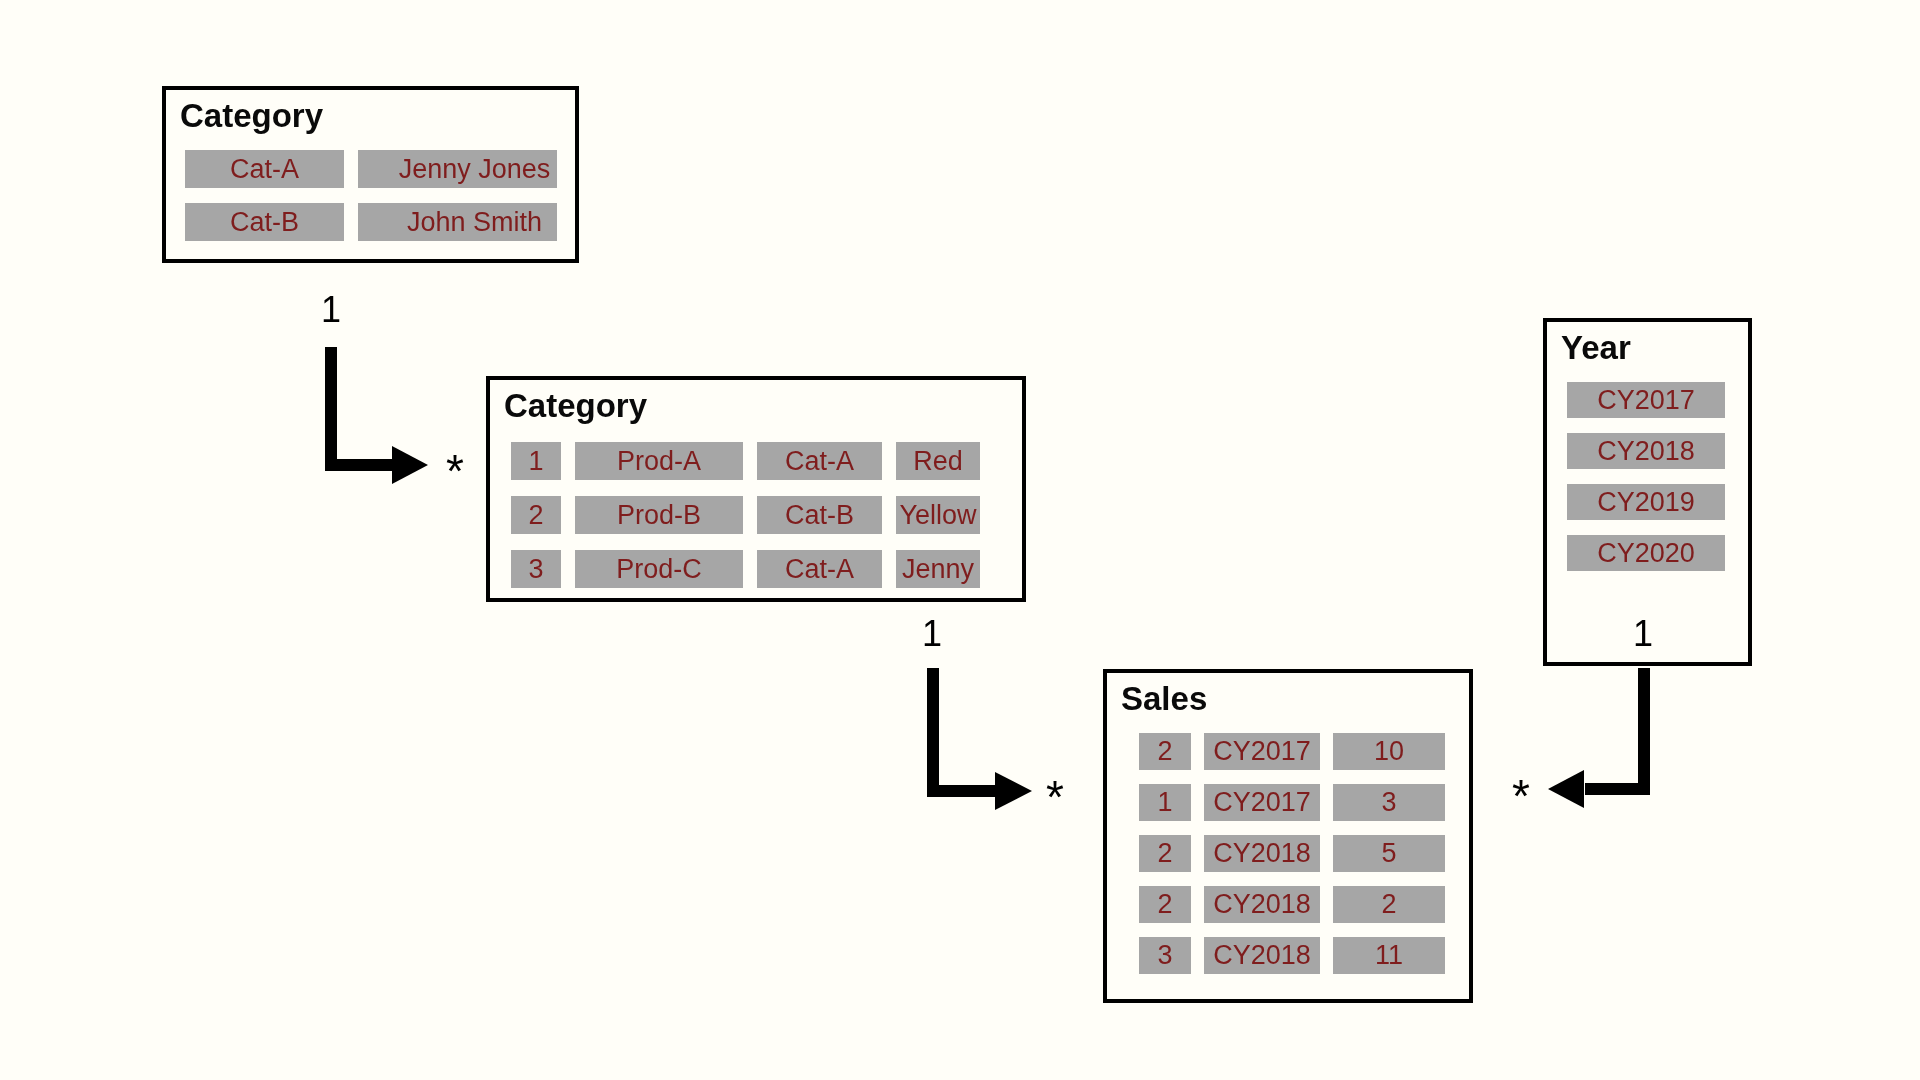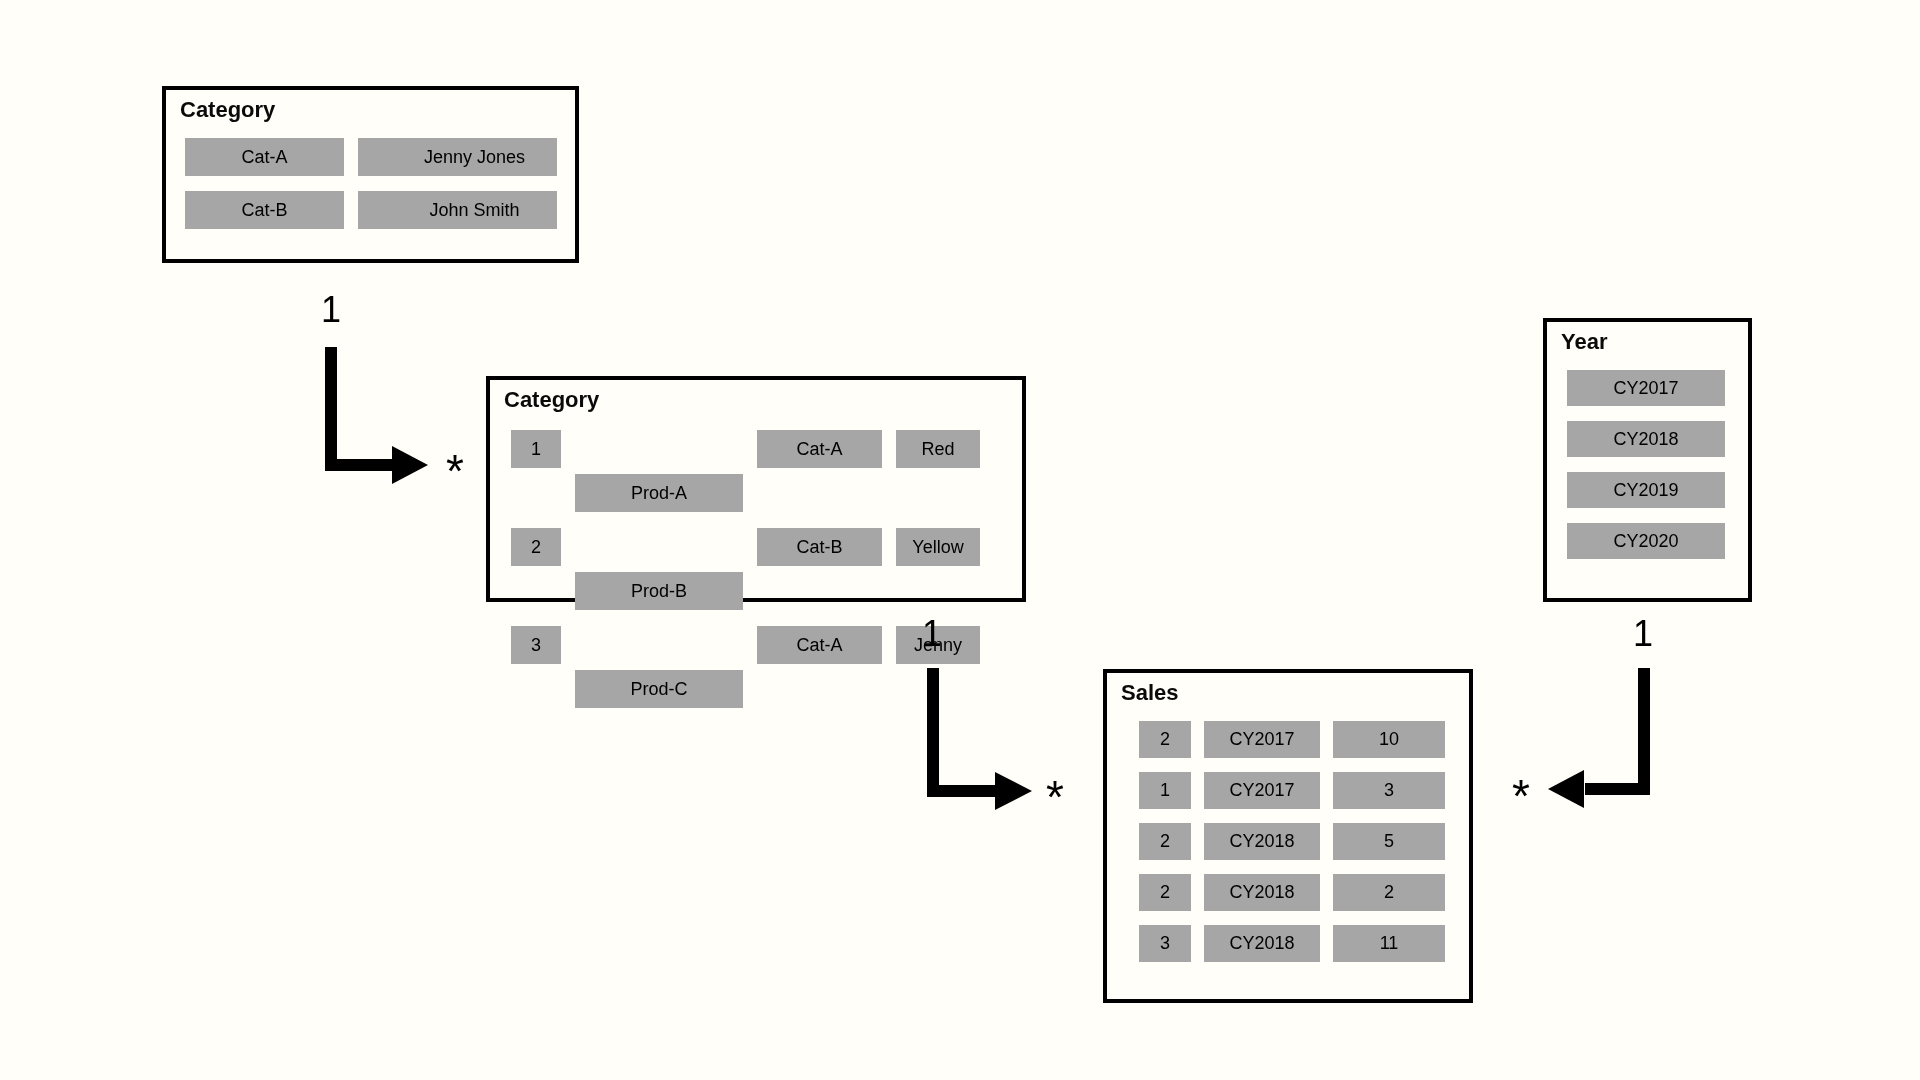--- a/index.html
+++ b/index.html
@@ -12,55 +12,55 @@
   .canvas { position: relative; width: 1920px; height: 1080px; }
 
   .table-box {
     position: absolute;
     background: #FFFEF8;
     border: 4px solid #000;
     box-sizing: border-box;
   }
   .table-title {
     font-weight: 700;
-    font-size: 22px;
+    font-size: 33px;
     color: #0a0a0a;
     margin: 8px 0 0 14px;
     line-height: 1.1;
   }
   .rows { display: flex; flex-direction: column; }
   .row { display: flex; }
   .cell {
     background: #A6A6A6;
-    color: #000000;
-    font-size: 18px;
+    color: #7f1d1d;
+    font-size: 27px;
     display: flex;
     align-items: center;
     justify-content: center;
     box-sizing: border-box;
   }
 
   
   #category { left: 162px; top: 86px; width: 417px; height: 177px; }
   #category .rows { margin: 16px 0 0 19px; gap: 15px; }
   #category .row { gap: 14px; }
   #category .c1 { width: 159px; height: 38px; }
   #category .c2 { width: 199px; height: 38px; padding-left: 34px; }
 
   
   #product { left: 486px; top: 376px; width: 540px; height: 226px; }
   #product .rows { margin: 18px 0 0 21px; gap: 16px; }
   #product .row { gap: 14px; }
   #product .c1 { width: 50px;  height: 38px; }
-  #product .c2 { width: 168px; height: 38px; margin-top: 44px; }
+  #product .c2 { width: 168px; height: 38px; }
   #product .c3 { width: 125px; height: 38px; }
   #product .c4 { width: 84px; height: 38px; }
 
   
-  #year { left: 1543px; top: 318px; width: 209px; height: 284px; }
+  #year { left: 1543px; top: 318px; width: 209px; height: 348px; }
   #year .rows { margin: 16px 0 0 20px; gap: 15px; }
   #year .c1 { width: 158px; height: 36px; }
 
   
   #sales { left: 1103px; top: 669px; width: 370px; height: 334px; }
   #sales .rows { margin: 16px 0 0 32px; gap: 14px; }
   #sales .row { gap: 13px; }
   #sales .c1 { width: 52px;  height: 37px; }
   #sales .c2 { width: 116px; height: 37px; }
   #sales .c3 { width: 112px; height: 37px; }

